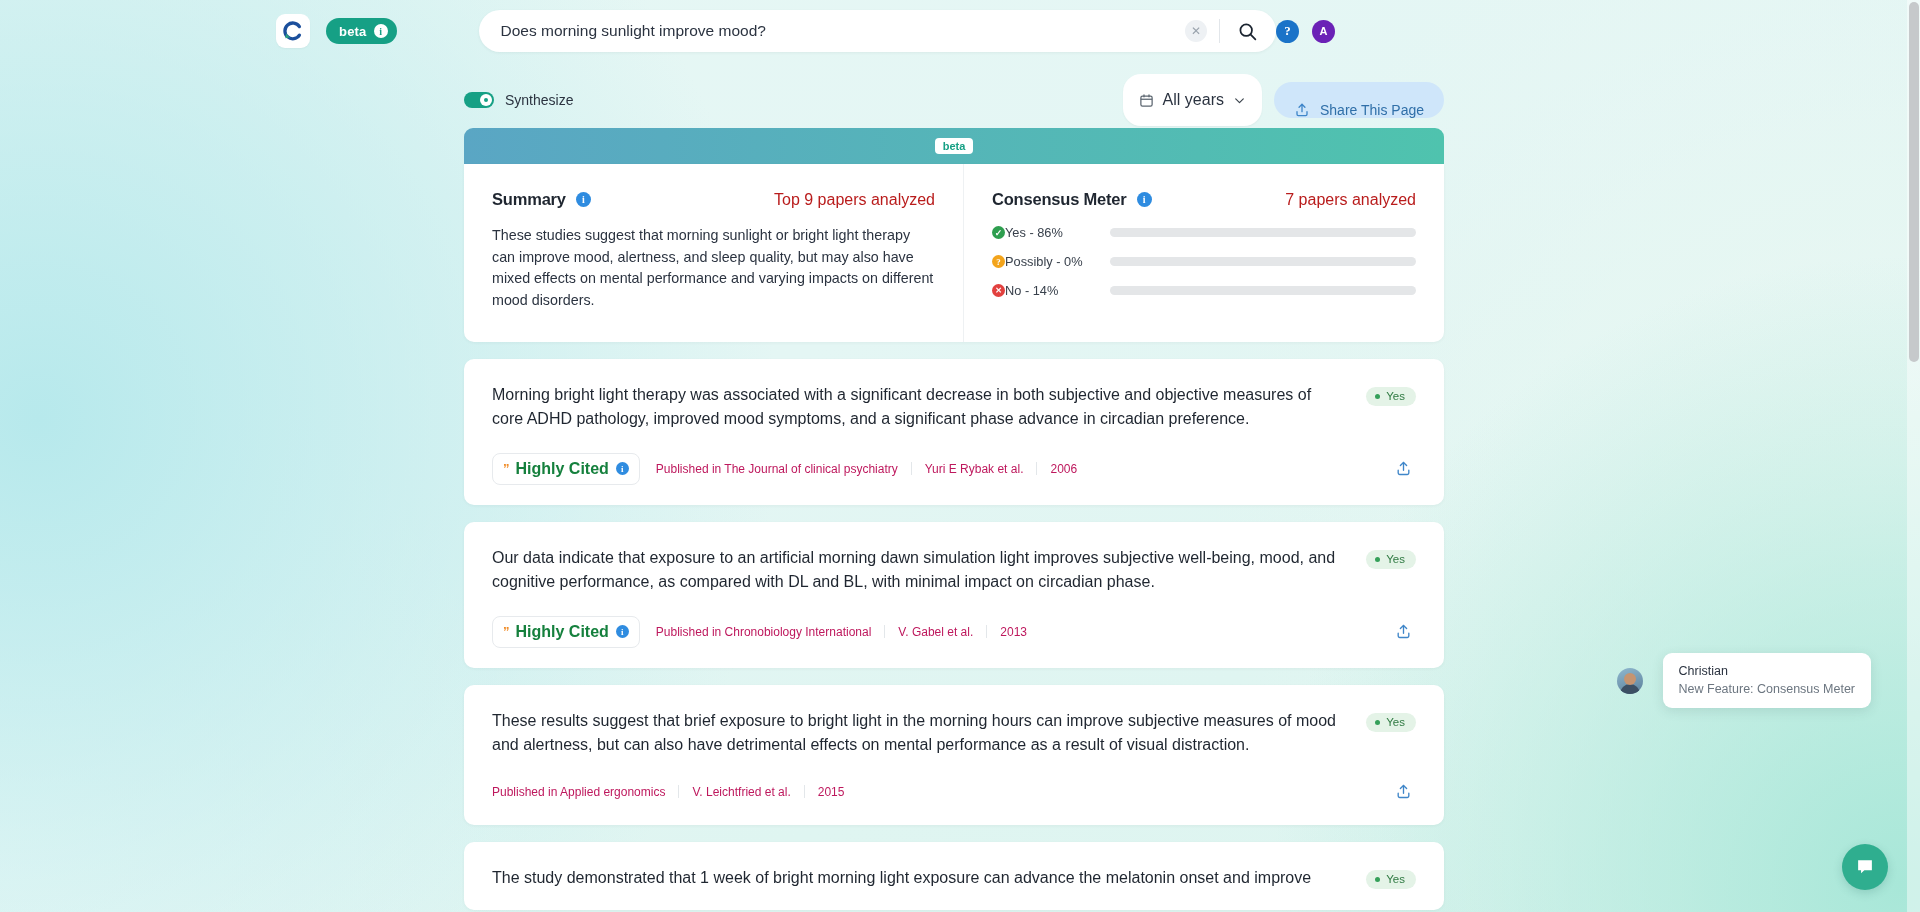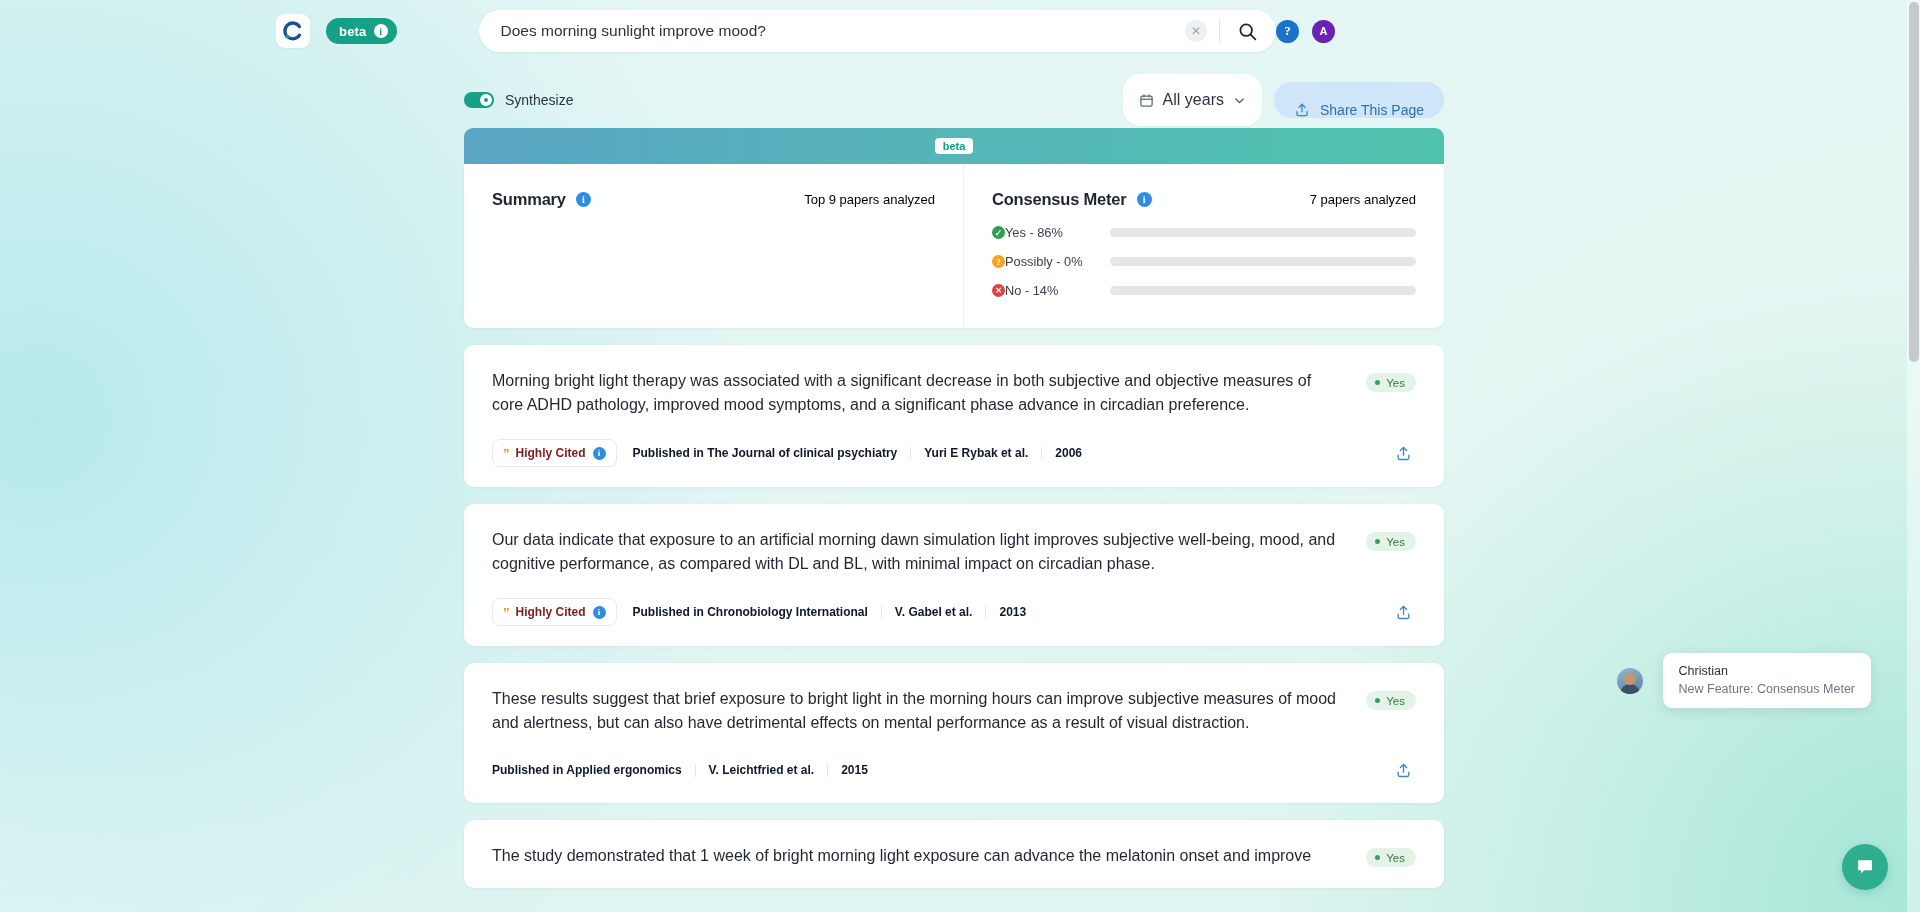--- a/index.html
+++ b/index.html
@@ -167,21 +167,21 @@
     border-radius: 0 0 10px 10px;
     display:flex;
     box-shadow: 0 1px 3px rgba(60,90,90,0.06);
   }
   .panel-col { padding: 26px 28px 30px 28px; }
   .panel-col.left { width: 500px; border-right: 1px solid #eef1f3; }
   .panel-col.right { flex: 1; }
   .panel-head { display:flex; align-items:center; margin-bottom: 16px; }
   .panel-title { font-size: 16.5px; font-weight: 700; color:#1f2630; letter-spacing: -.2px;}
   .panel-head .info-dot.blue { margin-left: 10px; width: 15px; height: 15px; font-size: 10px;}
-  .panel-count { margin-left:auto; font-size: 13px; color:#000000; }
+  .panel-count { margin-left:auto; font-size: 16px; color:#b91c1c; }
   .summary-text { font-size: 14.3px; line-height: 1.52; color:#2b3340; }
 
   .meter-row { display:flex; align-items:center; margin-bottom: 14px; }
   .meter-row:last-child { margin-bottom: 0; }
   .meter-icon { width: 13px; height: 13px; border-radius:50%; flex:0 0 auto;
     display:flex; align-items:center; justify-content:center; color:#fff; font-size:9px; font-weight:700;}
   .meter-icon.yes { background:#2e9e4f; }
   .meter-icon.possibly { background:#f3a41b; font-family:"Liberation Serif",serif; }
   .meter-icon.no { background:#e2413f; font-size:8px;}
   .meter-label { font-size: 12.8px; color:#39414c; margin-left: 0; width: 105px; }
@@ -215,23 +215,23 @@
   }
   .verdict i { width:5px; height:5px; border-radius:50%; background:#35a05a; display:block;}
   .card-meta { display:flex; align-items:center; margin-top: 22px; }
   .cited-badge {
     display:flex; align-items:center; gap:7px;
     border:1px solid #e7eaed; border-radius: 8px;
     padding: 6px 10px; margin-right: 16px;
     cursor:pointer;
   }
   .cited-badge .quote { color:#f08a24; font-size:13px; font-weight:700; letter-spacing:-1px; line-height:1; }
-  .cited-badge .lbl { font-size: 12px; font-weight:700; color:#7f1d1d; }
+  .cited-badge .lbl { font-size: 16px; font-weight:700; color:#15803d; }
   .cited-badge .info-dot.blue { width:13px; height:13px; font-size:9px; }
-  .meta-txt { font-size: 12px; color:#0f172a;font-weight:bold; }
+  .meta-txt { font-size: 12px; color:#be185d; }
   .meta-sep { width:1px; height:13px; background:#e3e7ea; margin: 0 13px; }
   .card-share {
     margin-left:auto; cursor:pointer;
     display:flex; align-items:center; justify-content:center;
     width:26px; height:26px;
   }
 
   
   .chat-note {
     position: absolute; right: 49px; bottom: 204px;
@@ -352,20 +352,21 @@
   </div>
 
   <div class="panel">
 
     <div class="panel-col left">
       <div class="panel-head">
         <span class="panel-title">Summary</span>
         <span class="info-dot blue">i</span>
         <span class="panel-count">Top 9 papers analyzed</span>
       </div>
+      <div class="summary-text">These studies suggest that morning sunlight or bright light therapy can improve mood, alertness, and sleep quality, but may also have mixed effects on mental performance and varying impacts on different mood disorders.</div>
     </div>
 
     <div class="panel-col right">
       <div class="panel-head">
         <span class="panel-title">Consensus Meter</span>
         <span class="info-dot blue">i</span>
         <span class="panel-count">7 papers analyzed</span>
       </div>
       <div>
 

